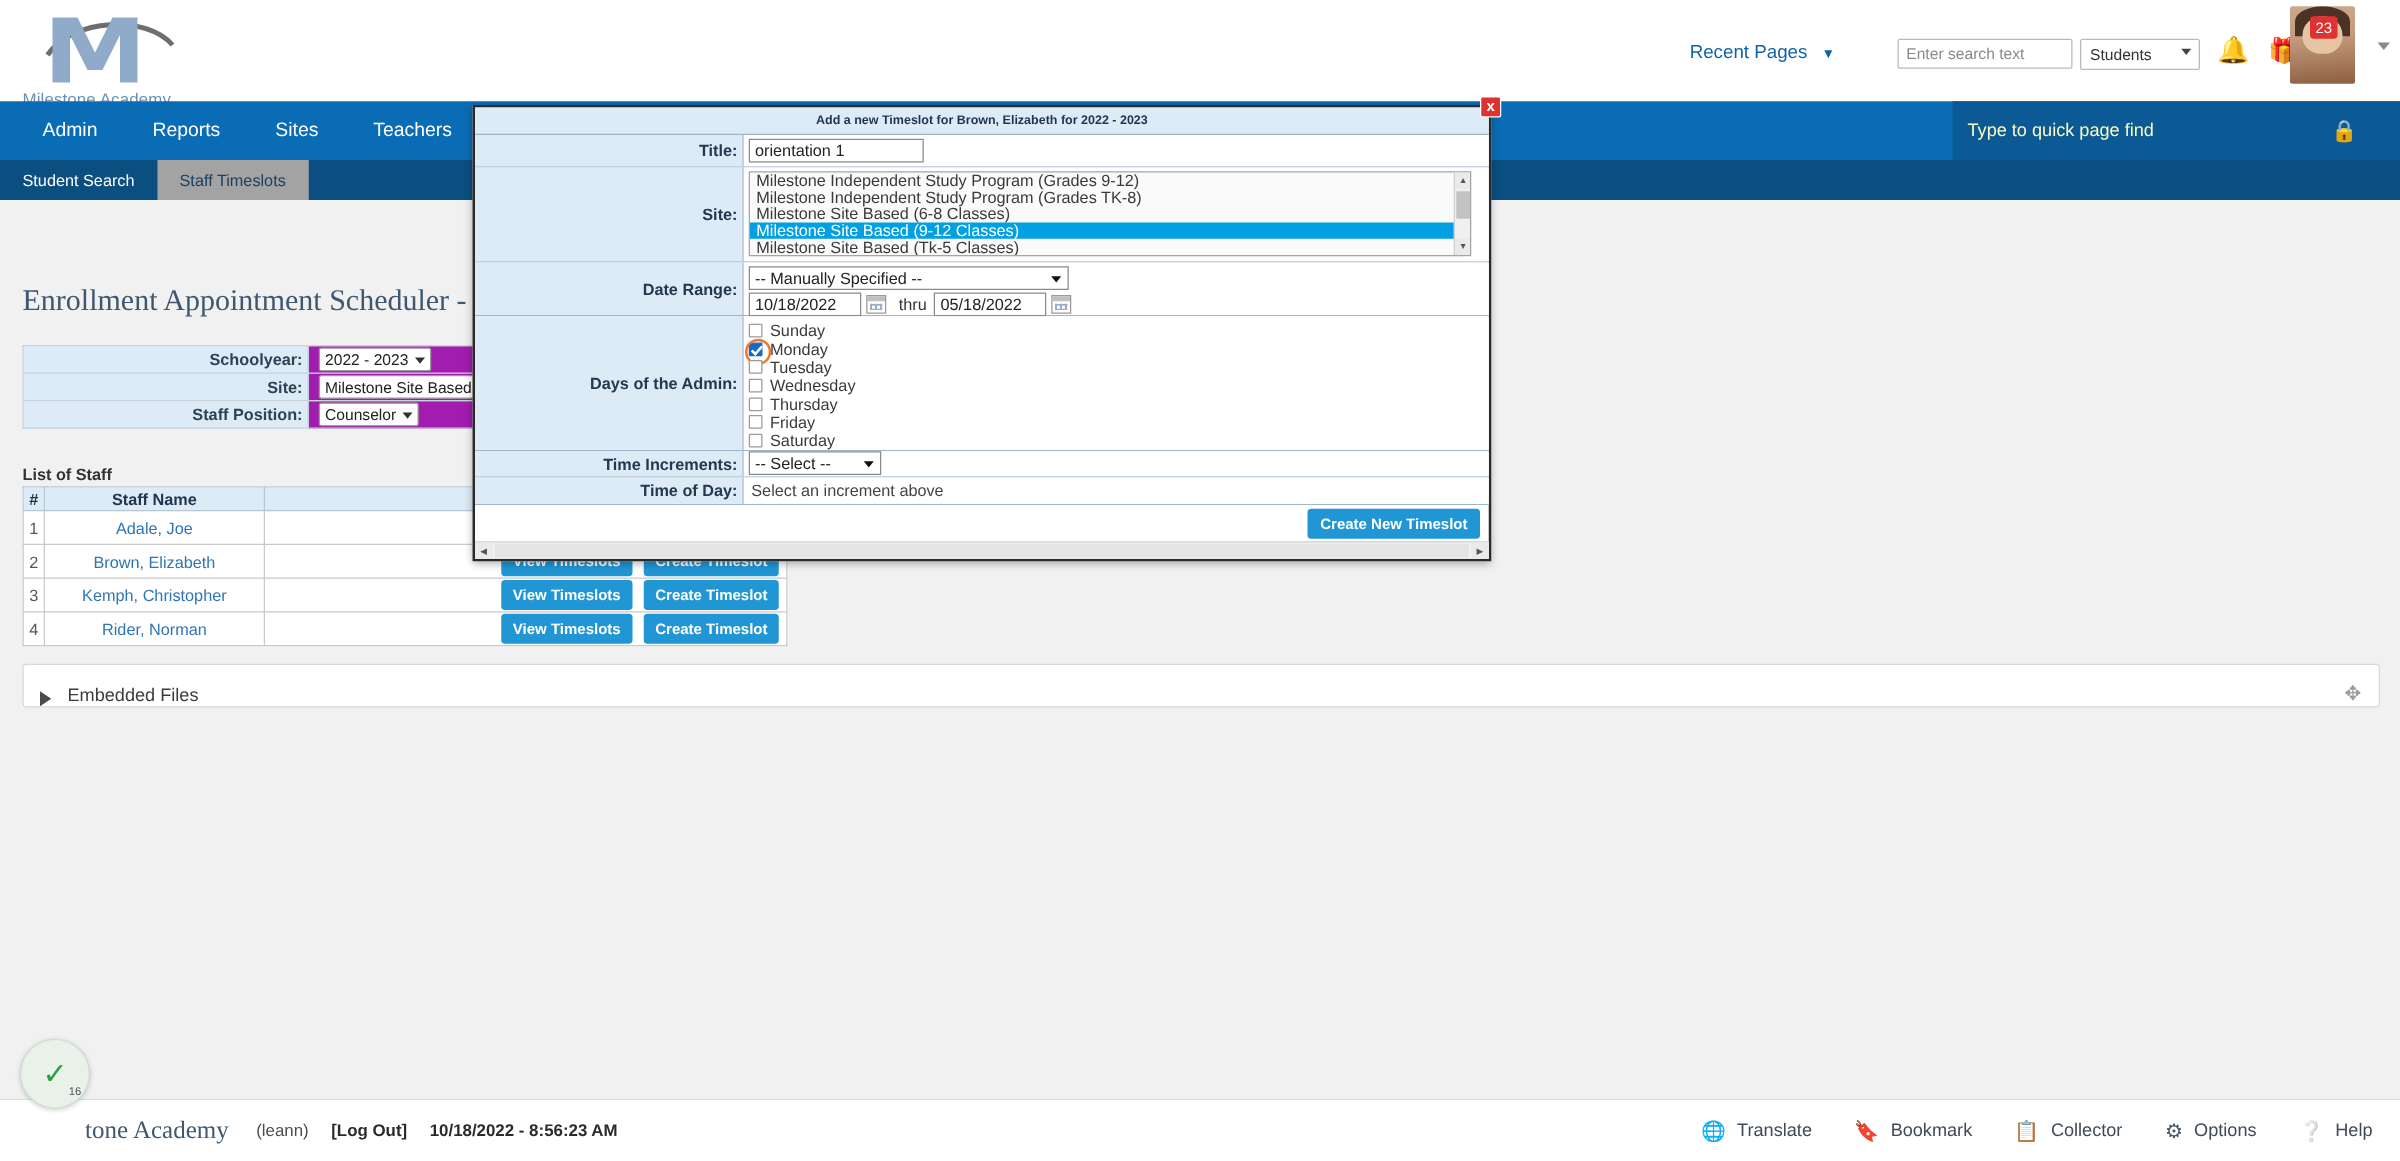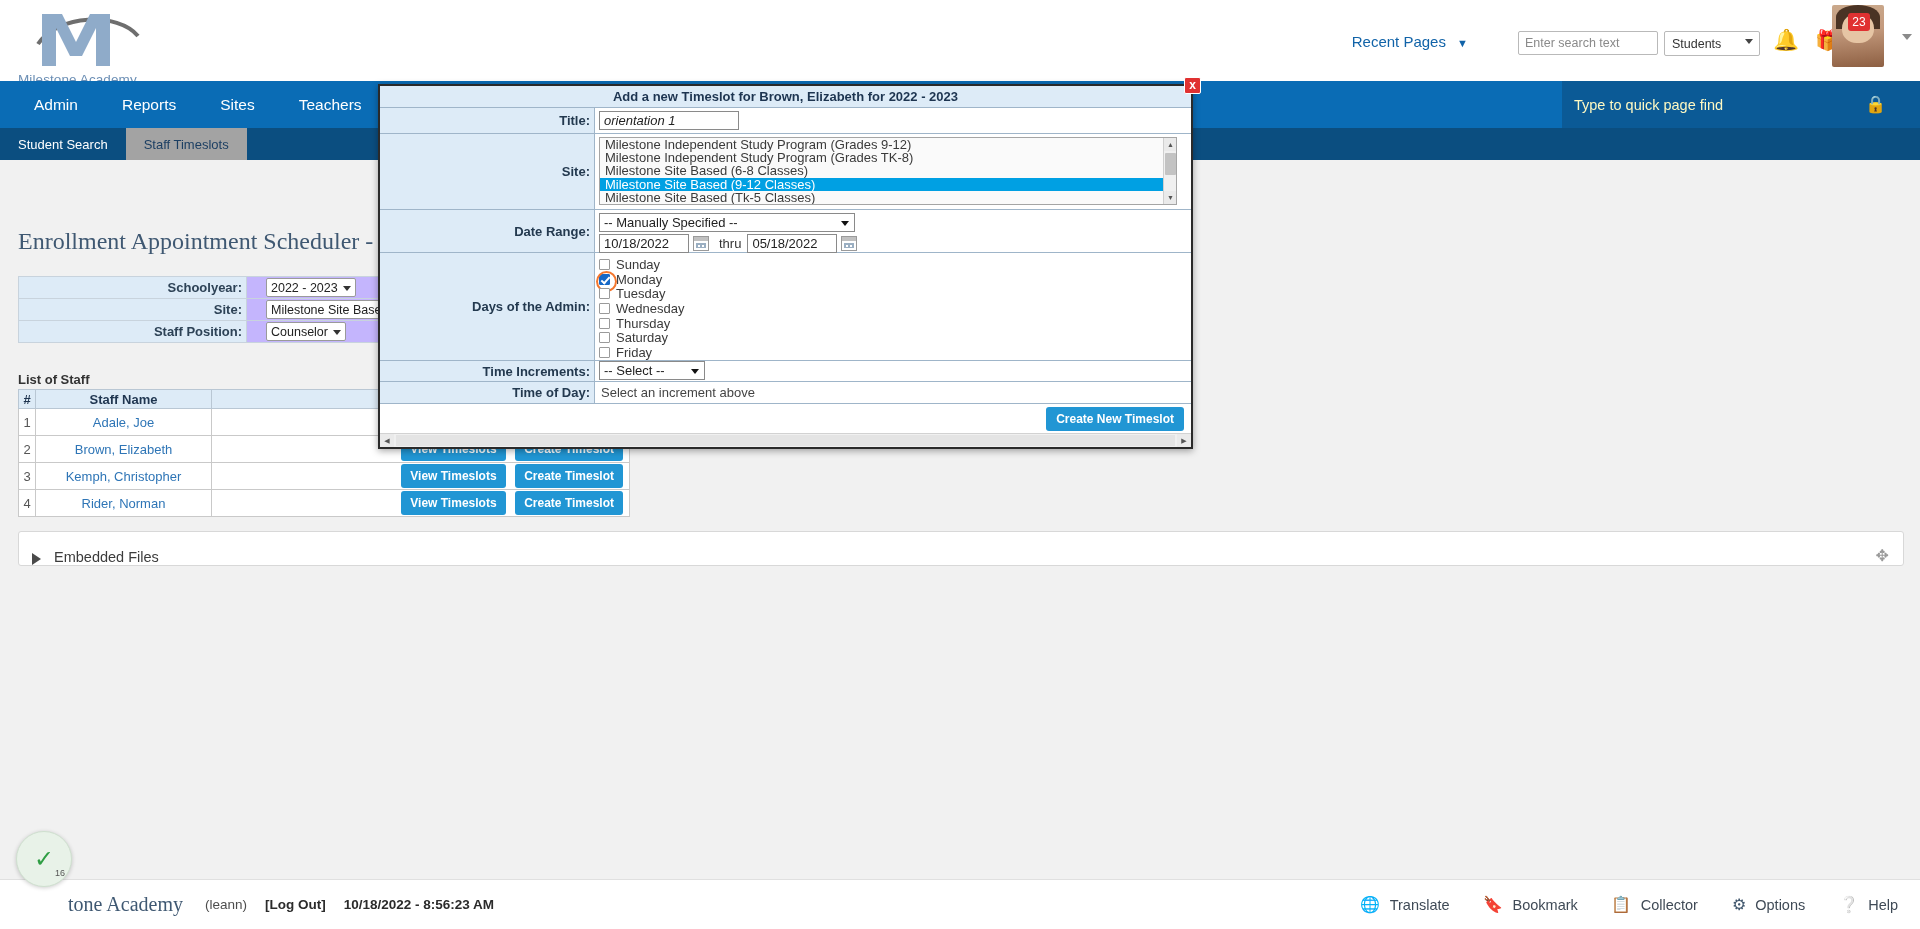--- a/index.html
+++ b/index.html
@@ -123,21 +123,21 @@
     font-family: "Liberation Serif", serif; font-size: 24px; color: #3f5872;
   }
   .filter-table {
     position: absolute; left: 18px; top: 276px; border-collapse: collapse;
   }
   .filter-table td {
     border: 1px solid #c8d3dd; font-size: 13px; height: 19px; padding: 1px 4px;
     background: #ddebf7; color: #2d4256;
   }
   .filter-table td.lbl { text-align: right; font-weight: bold; width: 228px; }
-  .filter-table td.val { background: #c4b5fd; border-left: none; padding-left: 19px; }
+  .filter-table td.val { background: #a21caf; border-left: none; padding-left: 8px; }
   .sel {
     display: inline-flex; align-items: center; position: relative;
     height: 19px; border: 1px solid #9a9a9a; background: #fff;
     font-size: 12.5px; color: #222; padding: 0 17px 0 4px; border-radius: 2px;
     font-family: "Liberation Sans", sans-serif; white-space: nowrap; cursor: pointer;
   }
   .sel .arrow {
     position: absolute; right: 4px; top: 7px; width: 0; height: 0;
     border-left: 4px solid transparent; border-right: 4px solid transparent;
     border-top: 5px solid #333;
@@ -188,21 +188,21 @@
 
   
   .modal {
     position: absolute; left: 378px; top: 84px; width: 815px; height: 365px;
     background: #fff; border: 2px solid #2a2a2a; z-index: 50;
     box-shadow: 0 2px 7px rgba(0,0,0,.35);
   }
   .modal-title {
     height: 22px; background: #ddebf7; border-bottom: 1px solid #9fb5c9;
     display: flex; align-items: center; justify-content: center;
-    font-size: 13px; font-weight: bold; color: #1d3450;
+    font-size: 10px; font-weight: bold; color: #1d3450;
   }
   .modal-close {
     position: absolute; right: -10px; top: -9px; width: 17px; height: 17px;
     background: #e03131; border: 1px solid #fff; border-radius: 2px;
     color: #fff; font-size: 12px; font-weight: bold; line-height: 15px;
     text-align: center; cursor: pointer; z-index: 60;
   }
   .mrow { display: flex; border-bottom: 1px solid #9fb5c9; }
   .mlbl {
     width: 215px; min-width: 215px; background: #ddebf7;
@@ -505,21 +505,21 @@
   </div>
 
   <div class="modal">
     <div class="modal-close">x</div>
 
     <div class="modal-title">Add a new Timeslot for Brown, Elizabeth for 2022 - 2023</div>
 
     <div class="mrow row-title">
       <div class="mlbl">Title:</div>
       <div class="mval">
-        <input class="txt" style="width: 140px; font-style: italic;" type="text" value="orientation 1">
+        <input class="txt" style="width: 140px;" type="text" value="orientation 1">
       </div>
     </div>
 
     <div class="mrow row-site">
       <div class="mlbl">Site:</div>
       <div class="mval">
         <div class="listbox">
           <div class="lb-item">Milestone Independent Study Program (Grades 9-12)</div>
           <div class="lb-item">Milestone Independent Study Program (Grades TK-8)</div>
           <div class="lb-item">Milestone Site Based (6-8 Classes)</div>
@@ -572,25 +572,25 @@
           <div class="dayrow">
             <span class="cbx"></span>
             <span class="dayname">Wednesday</span>
           </div>
           <div class="dayrow">
             <span class="cbx"></span>
             <span class="dayname">Thursday</span>
           </div>
           <div class="dayrow">
             <span class="cbx"></span>
-            <span class="dayname">Saturday</span>
+            <span class="dayname">Friday</span>
           </div>
           <div class="dayrow">
             <span class="cbx"></span>
-            <span class="dayname">Friday</span>
+            <span class="dayname">Saturday</span>
           </div>
         </div>
       </div>
     </div>
 
     <div class="mrow row-inc">
       <div class="mlbl">Time Increments:</div>
       <div class="mval" style="padding:0 4px">
         <span class="dd" style="width:106px">
           <span>-- Select --</span>

